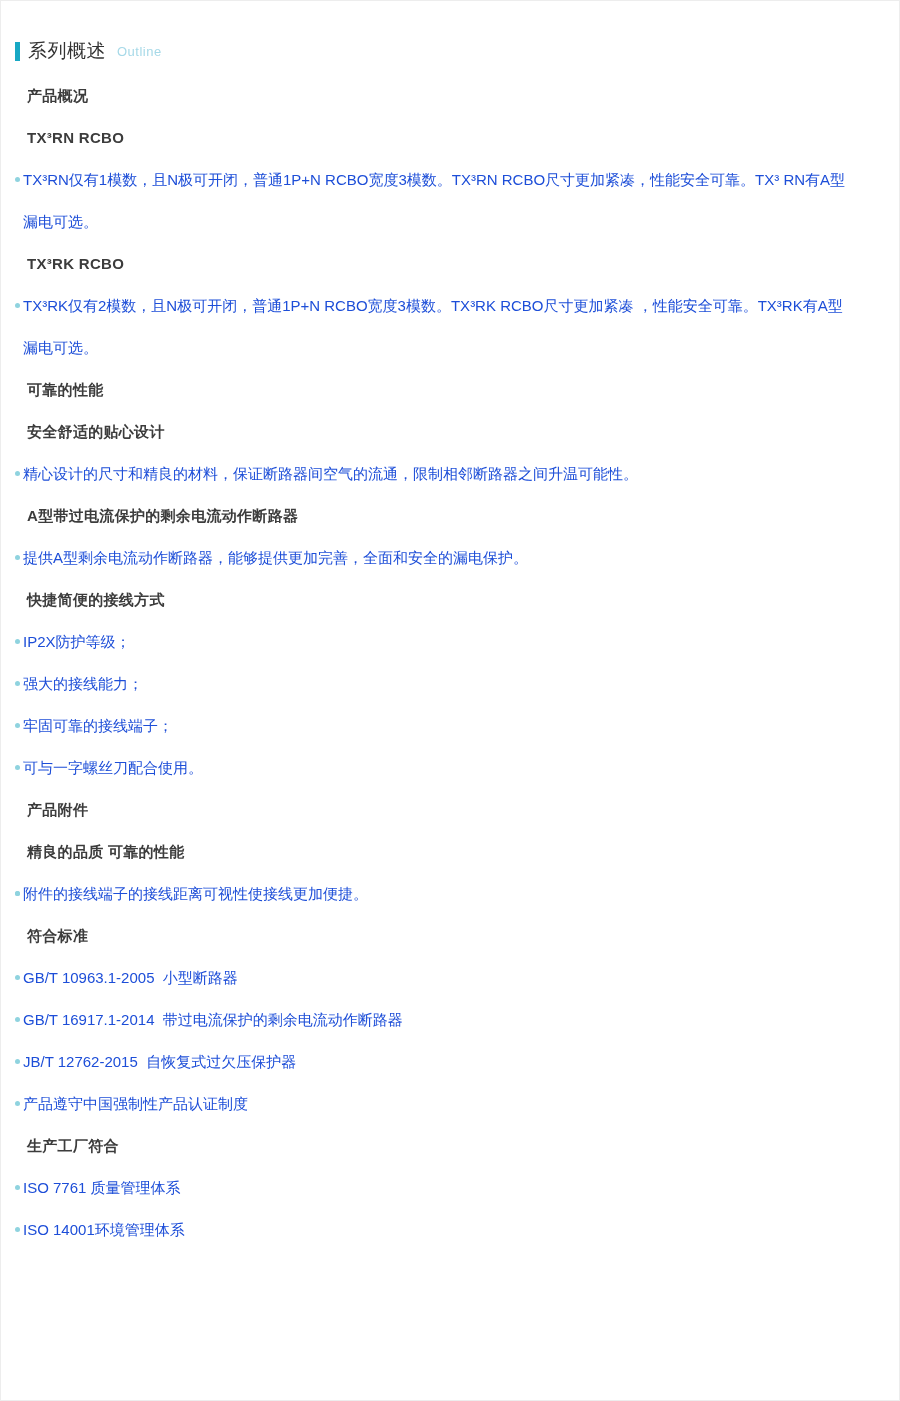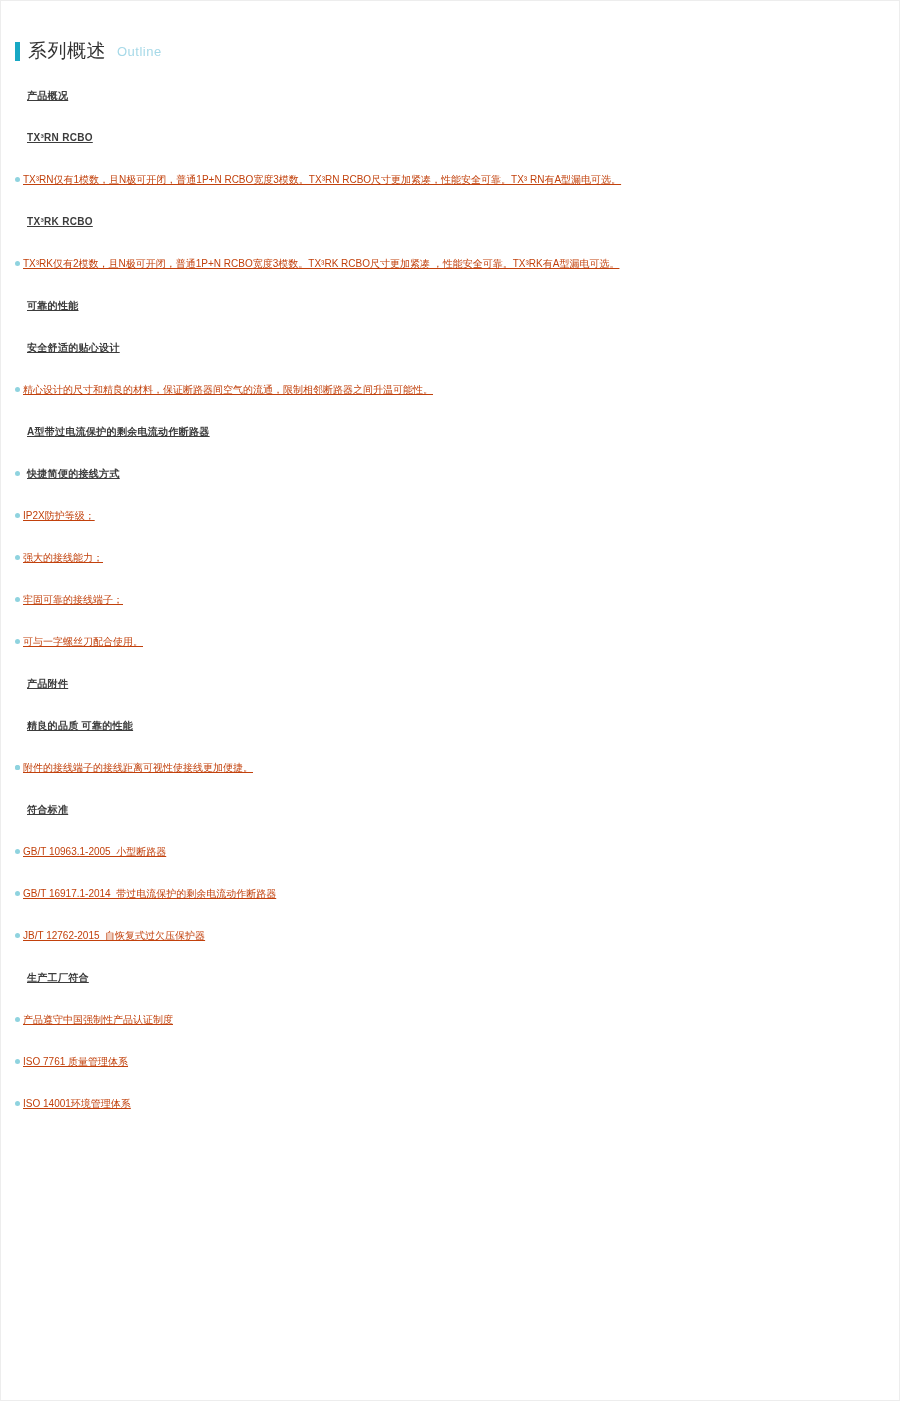--- a/index.html
+++ b/index.html
@@ -37,33 +37,32 @@
   .title-en {
     font-size: 13px;
     font-weight: 500;
     color: #a6d9e8;
     margin-left: 11px;
     letter-spacing: 0.5px;
   }
   .blocks { }
   .block {
     line-height: 42px;
-    font-size: 10px;
+    font-size: 15px;
     white-space: pre-wrap;
-    text-decoration: underline;
   }
   .block.heading {
     font-weight: bold;
     color: #3c3c3c;
     padding-left: 26px;
     letter-spacing: 0.3px;
   }
   .block.bullet {
     position: relative;
-    color: #c2410c;
+    color: #1d4ed8;
     padding-left: 22px;
     padding-right: 48px;
   }
   .bullet-dot {
     position: absolute;
     left: 14px;
     top: 18px;
     width: 5px;
     height: 5px;
     border-radius: 50%;
@@ -84,33 +83,33 @@
   <div class="blocks">
     <div class="block heading">产品概况</div>
     <div class="block heading">TX³RN RCBO</div>
     <div class="block bullet"><span class="bullet-dot"></span><span>TX³RN仅有1模数，且N极可开闭，普通1P+N RCBO宽度3模数。TX³RN RCBO尺寸更加紧凑，性能安全可靠。TX³ RN有A型漏电可选。</span></div>
     <div class="block heading">TX³RK RCBO</div>
     <div class="block bullet"><span class="bullet-dot"></span><span>TX³RK仅有2模数，且N极可开闭，普通1P+N RCBO宽度3模数。TX³RK RCBO尺寸更加紧凑 ，性能安全可靠。TX³RK有A型漏电可选。</span></div>
     <div class="block heading">可靠的性能</div>
     <div class="block heading">安全舒适的贴心设计</div>
     <div class="block bullet"><span class="bullet-dot"></span><span>精心设计的尺寸和精良的材料，保证断路器间空气的流通，限制相邻断路器之间升温可能性。</span></div>
     <div class="block heading">A型带过电流保护的剩余电流动作断路器</div>
-    <div class="block bullet"><span class="bullet-dot"></span></div>
+    <div class="block bullet"><span class="bullet-dot"></span><span>提供A型剩余电流动作断路器，能够提供更加完善，全面和安全的漏电保护。</span></div>
     <div class="block heading">快捷简便的接线方式</div>
     <div class="block bullet"><span class="bullet-dot"></span><span>IP2X防护等级；</span></div>
     <div class="block bullet"><span class="bullet-dot"></span><span>强大的接线能力；</span></div>
     <div class="block bullet"><span class="bullet-dot"></span><span>牢固可靠的接线端子；</span></div>
     <div class="block bullet"><span class="bullet-dot"></span><span>可与一字螺丝刀配合使用。</span></div>
     <div class="block heading">产品附件</div>
     <div class="block heading">精良的品质 可靠的性能</div>
     <div class="block bullet"><span class="bullet-dot"></span></div>
     <div class="block bullet"><span class="bullet-dot"></span><span>附件的接线端子的接线距离可视性使接线更加便捷。</span></div>
     <div class="block heading">符合标准</div>
     <div class="block bullet"><span class="bullet-dot"></span><span>GB/T 10963.1-2005  小型断路器</span></div>
     <div class="block bullet"><span class="bullet-dot"></span><span>GB/T 16917.1-2014  带过电流保护的剩余电流动作断路器</span></div>
     <div class="block bullet"><span class="bullet-dot"></span><span>JB/T 12762-2015  自恢复式过欠压保护器</span></div>
+    <div class="block bullet"><span class="bullet-dot"></span><span>产品遵守中国强制性产品认证制度</span></div>
     <div class="block heading">生产工厂符合</div>
-    <div class="block bullet"><span class="bullet-dot"></span><span>产品遵守中国强制性产品认证制度</span></div>
     <div class="block bullet"><span class="bullet-dot"></span><span>ISO 7761 质量管理体系</span></div>
     <div class="block bullet"><span class="bullet-dot"></span><span>ISO 14001环境管理体系</span></div>
   </div>
 
 </div>
 
 </body></html>

